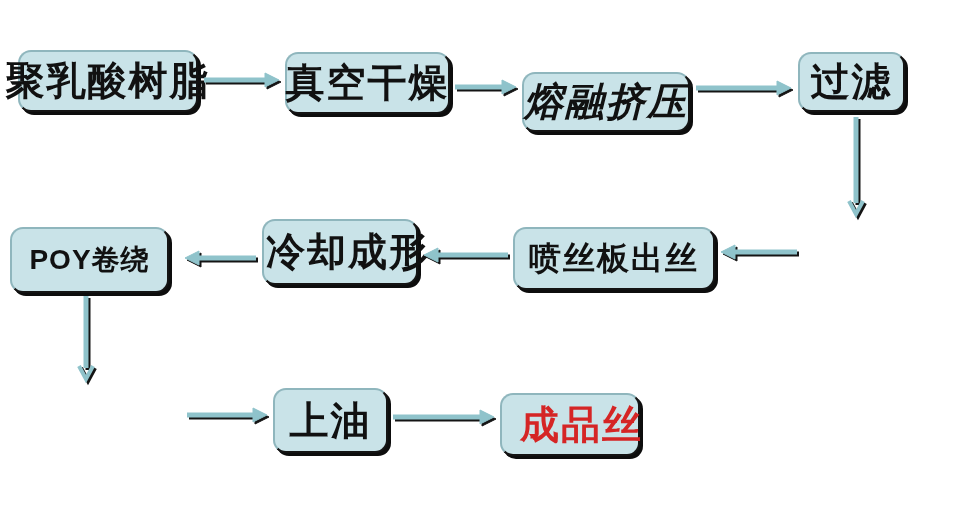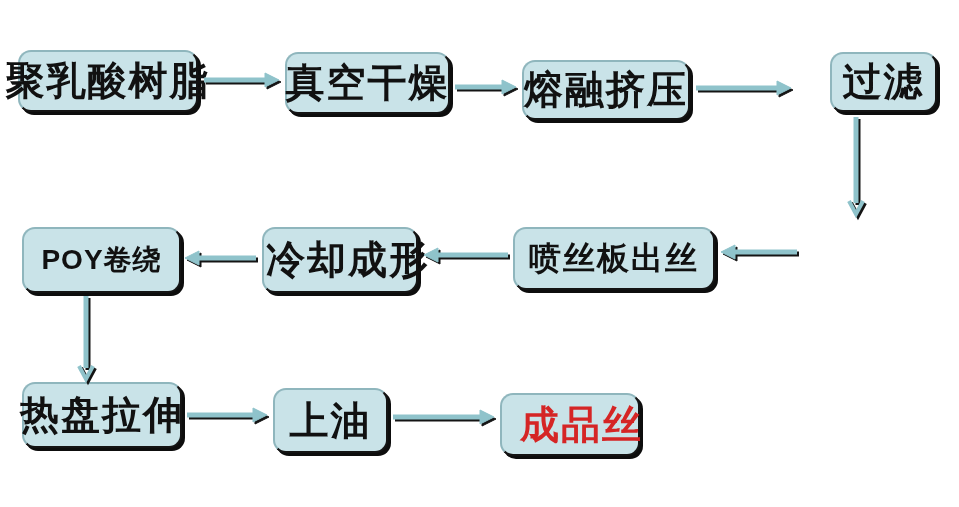--- a/index.html
+++ b/index.html
@@ -41,26 +41,26 @@
     font-weight:700;
     font-size:39px;
     letter-spacing:2px;
     white-space:nowrap;
   }
   .node.final{ color:var(--final-text); }
 
   
   .n1 {left:18px;  top:50px;  width:180px; height:62px;}
   .n2 {left:285px; top:52px;  width:165px; height:62px;}
-  .n3 {left:522px; top:60px;  width:168px; height:60px;}
-  .n4 {left:830px; top:52px;  width:107px; height:60px;}
+  .n3 {left:522px; top:72px;  width:168px; height:60px;font-style:italic;}
+  .n4 {left:798px; top:52px;  width:107px; height:60px;}
   .n5 {left:802px; top:222px; width:115px; height:66px;}
   .n6 {left:513px; top:227px; width:202px; height:63px; font-size:32px;}
-  .n7 {left:262px; top:227px; width:156px; height:66px;padding-left:16px;}
-  .n8 {left:22px;  top:227px; width:159px; height:66px; font-size:28px; letter-spacing:1px;}
+  .n7 {left:262px; top:219px; width:156px; height:66px;padding-left:16px;}
+  .n8 {left:10px;  top:227px; width:159px; height:66px; font-size:28px; letter-spacing:1px;}
   .n9 {left:22px;  top:382px; width:160px; height:66px;}
   .n10{left:273px; top:388px; width:115px; height:65px;}
   .n11{left:500px; top:393px; width:140px; height:63px;padding-left:23px;}
 
   .arrow{position:absolute;overflow:visible;}
   .arr-shadow line,.arr-shadow path{stroke:var(--arrow-shadow);fill:none;}
   .arr-shadow polygon{fill:var(--arrow-shadow);stroke:var(--arrow-shadow);}
   .arr-main line,.arr-main path{stroke:var(--arrow);fill:none;}
   .arr-main polygon{fill:var(--arrow);stroke:var(--arrow);}
   .arrow line{stroke-width:5;}
@@ -86,21 +86,20 @@
 
   <div class="node n1">聚乳酸树脂</div>
   <div class="node n2">真空干燥</div>
   <div class="node n3">熔融挤压</div>
   <div class="node n4">过滤</div>
 
   <div class="node n6">喷丝板出丝</div>
   <div class="node n7">冷却成形</div>
   <div class="node n8">POY卷绕</div>
 
-  <div class="node n9">热盘拉伸</div>
   <div class="node n10">上油</div>
   <div class="node n11 final">成品丝</div>
 
   <svg class="arrow a1" width="80" height="22">
     <g class="arr-shadow">
         <line x1="2" y1="9" x2="64" y2="9"></line>
         <polygon points="63,2 77,9 63,16"></polygon>
       </g>
     <g class="arr-main">
         <line x1="2" y1="9" x2="64" y2="9"></line>

